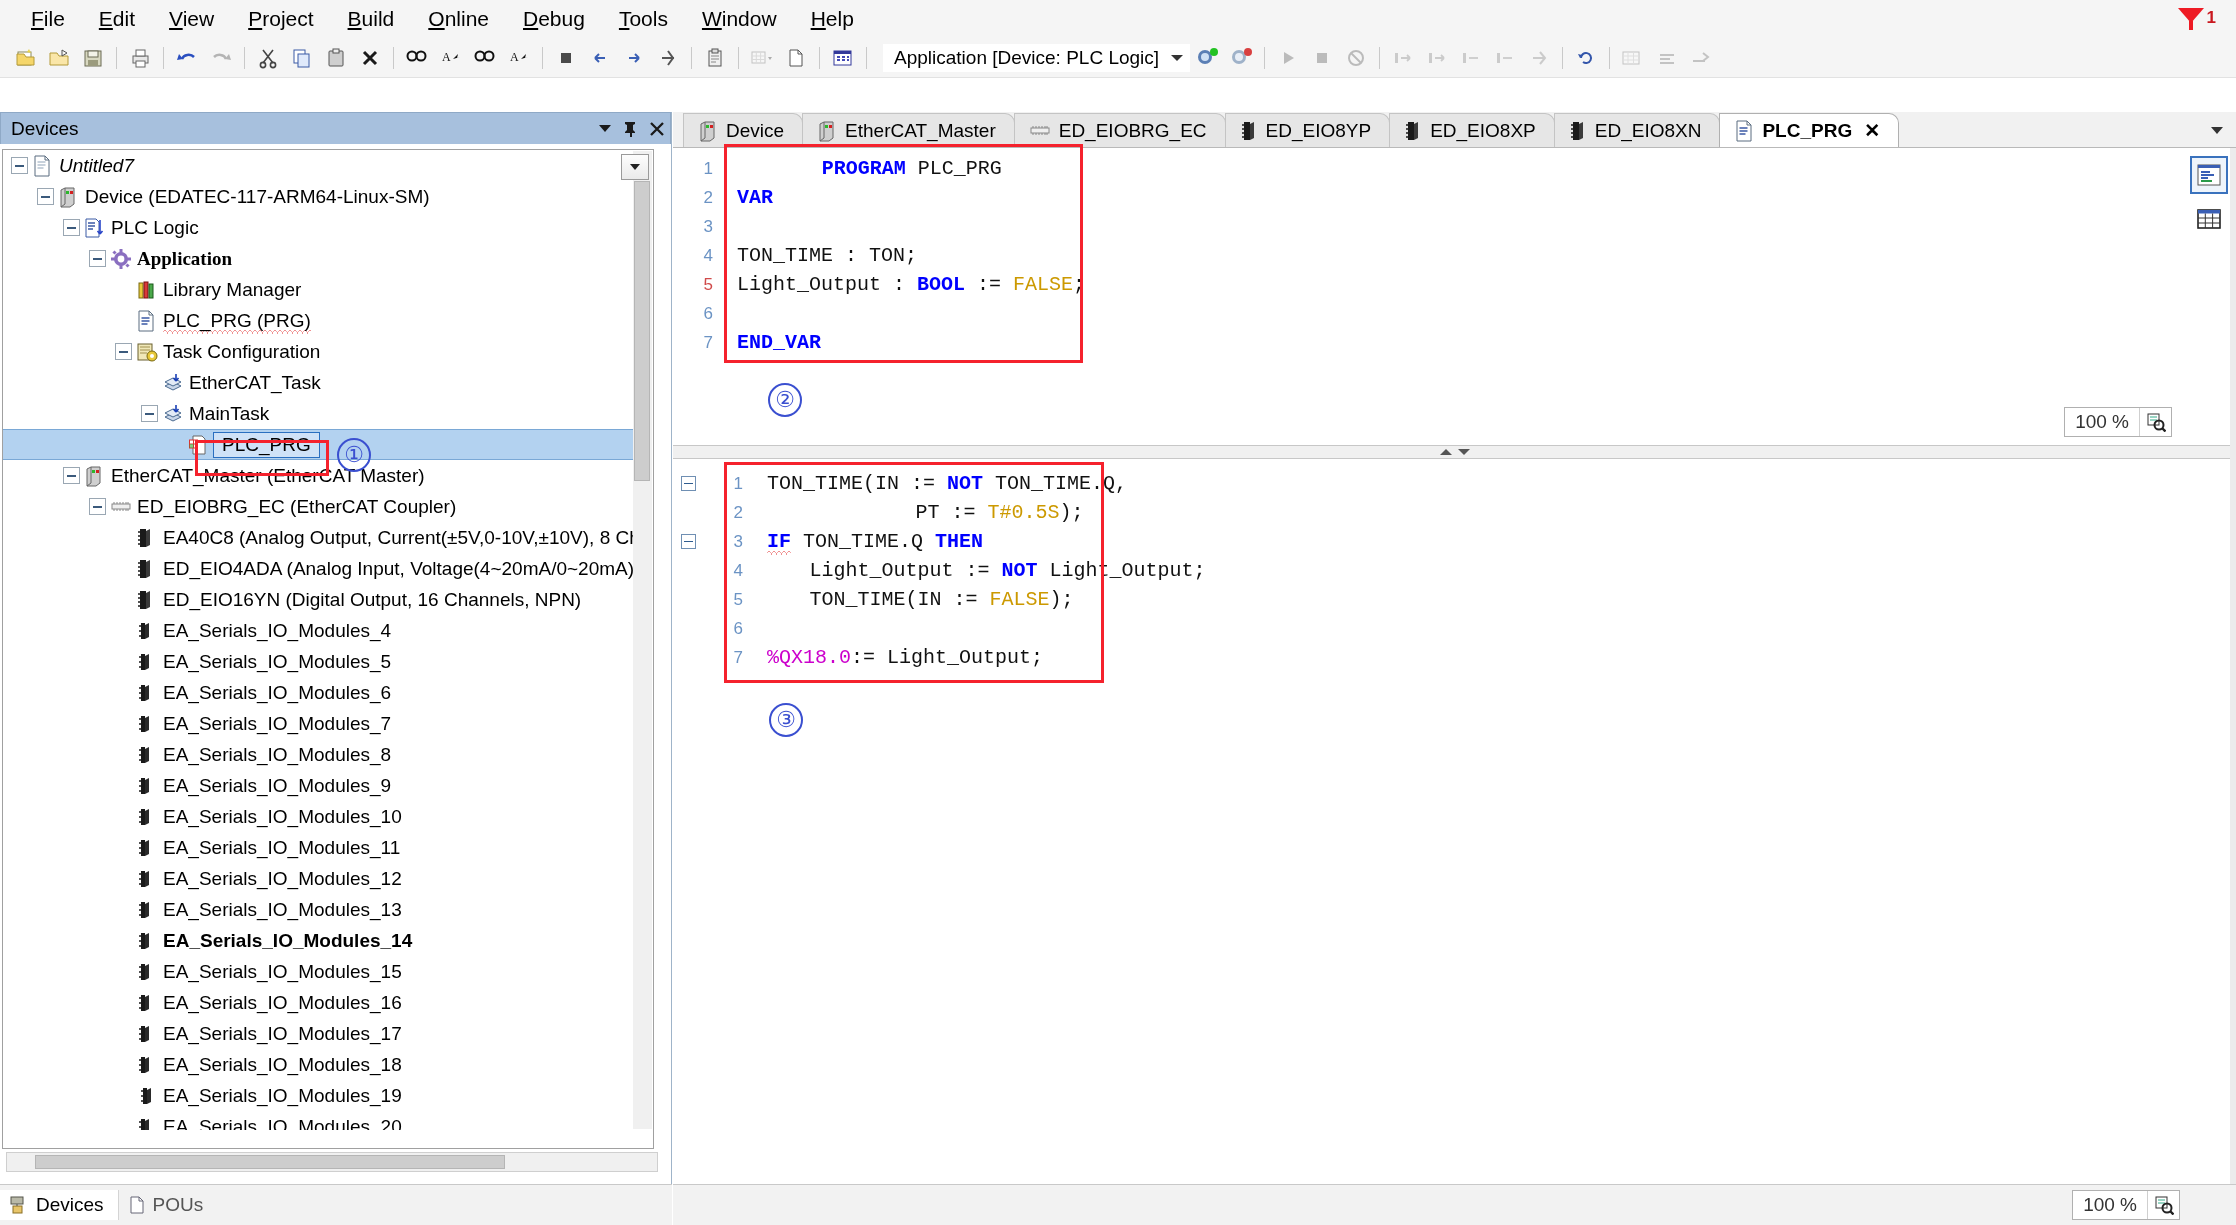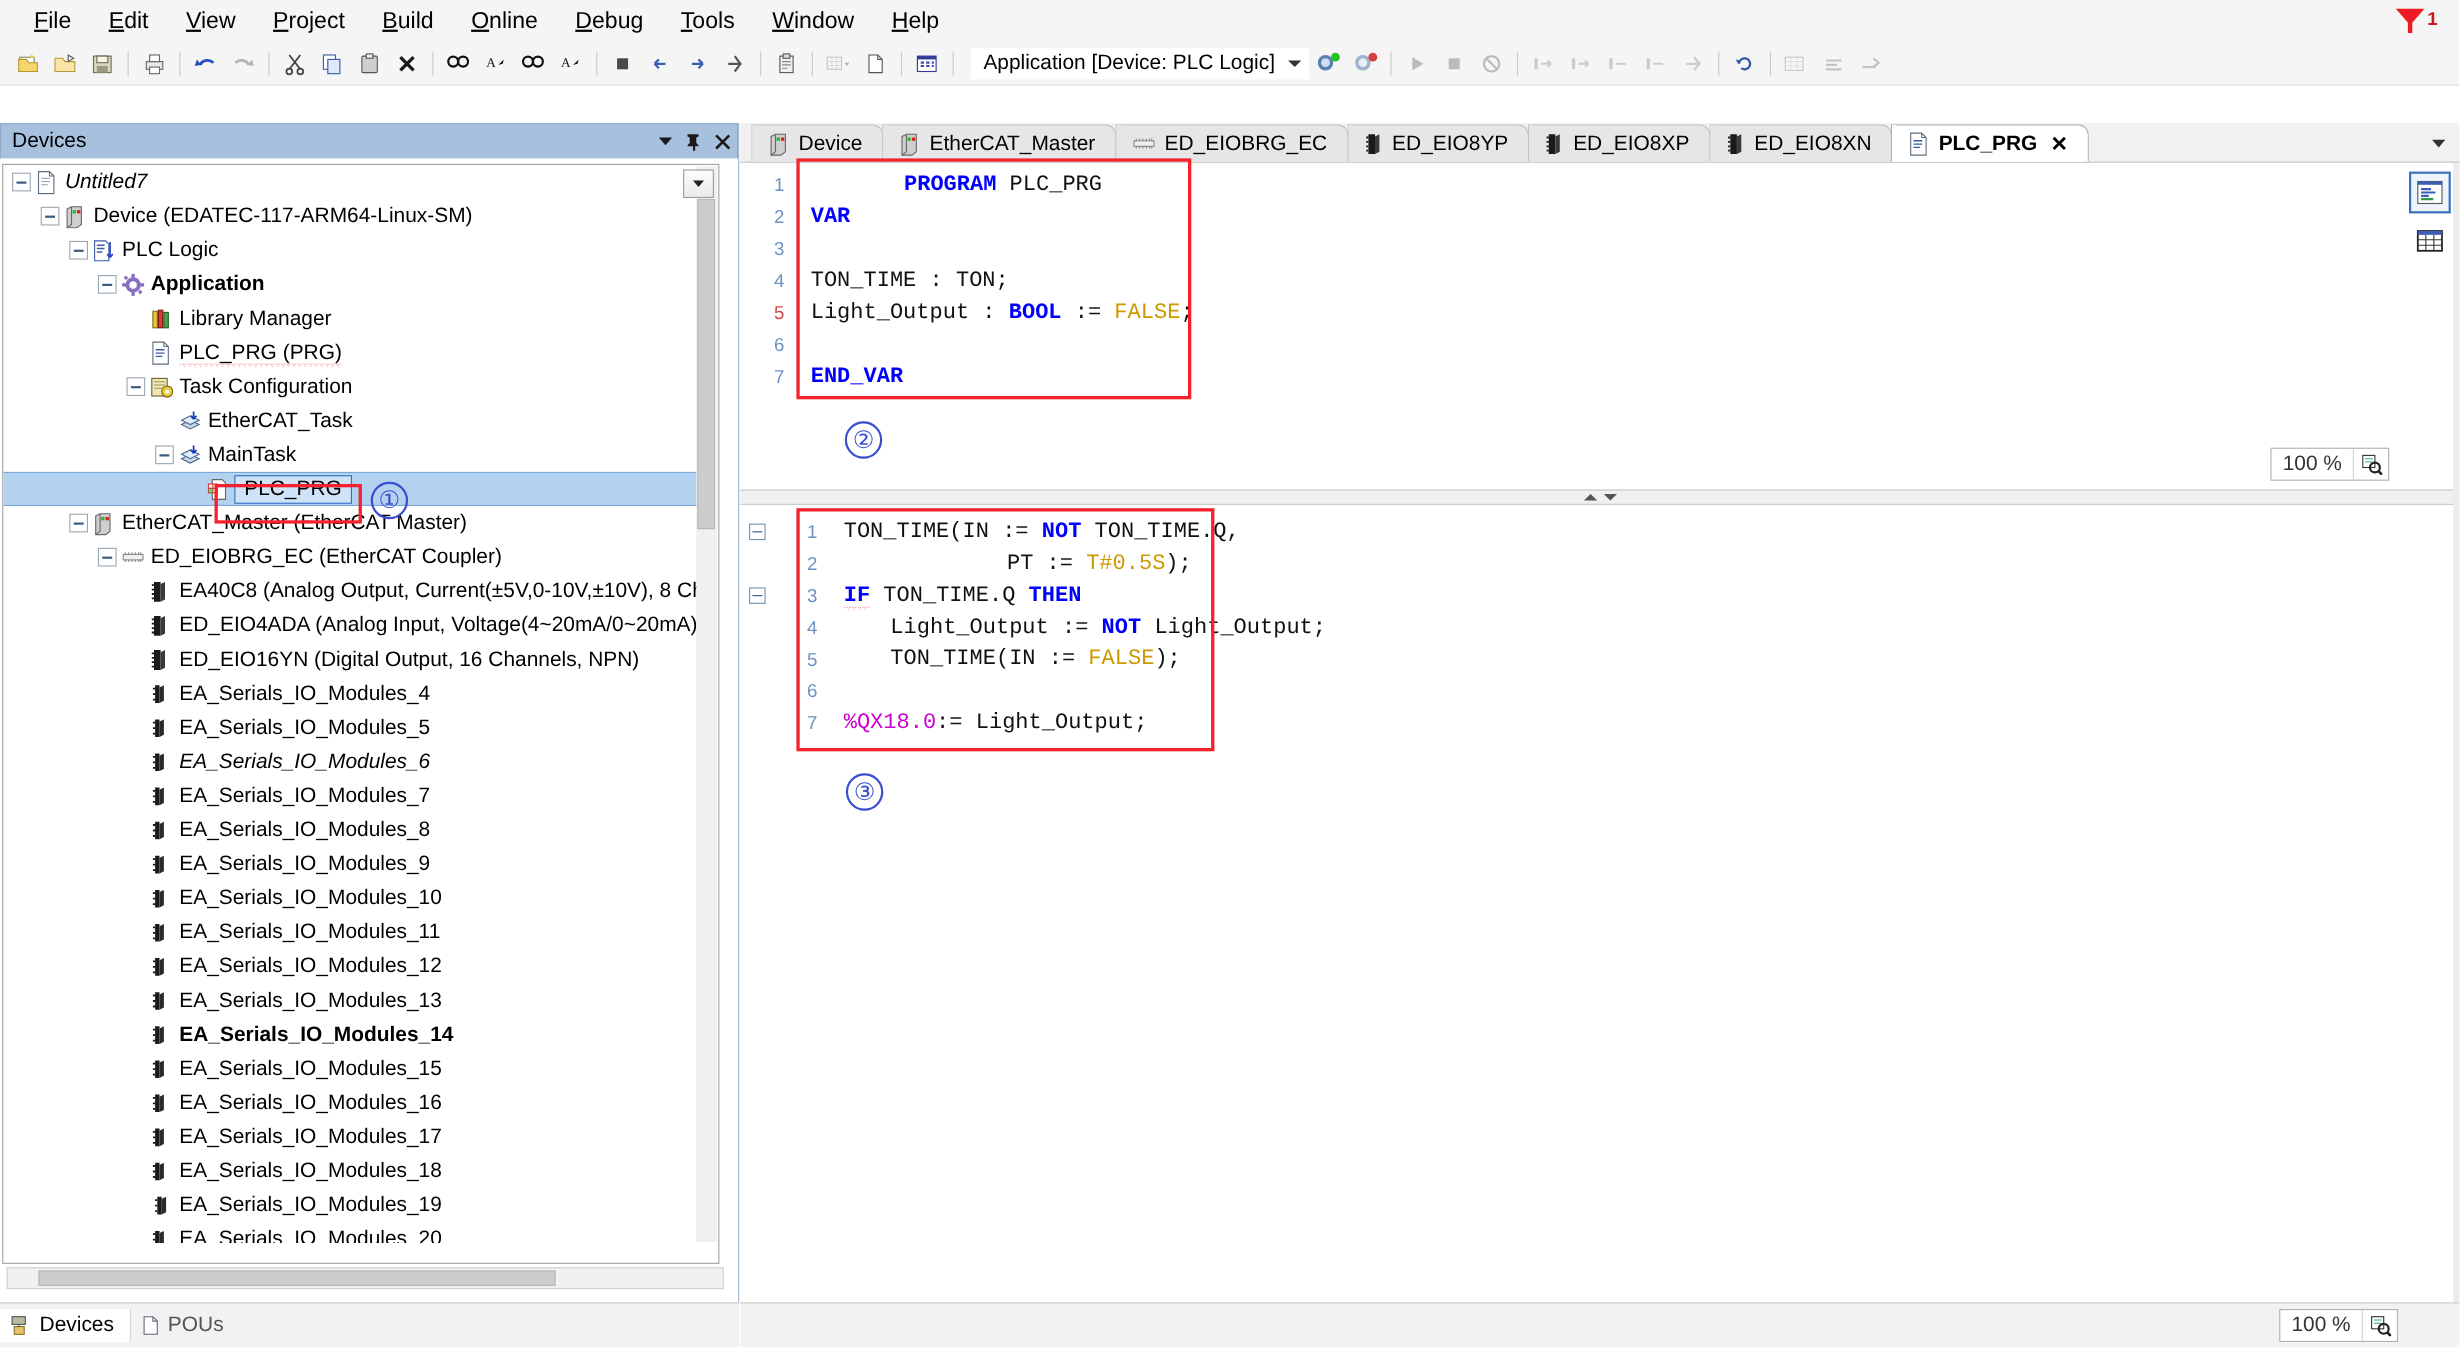--- a/index.html
+++ b/index.html
@@ -524,21 +524,21 @@
             <span class="expander">
               <i></i>
             </span>
             <span class="ico"><svg width="20" height="22" viewBox="0 0 20 22">
                 <path d="M2 2h10l3 3v15H2z" fill="#fff" stroke="#3b5aa5"></path>
                 <path d="M4 6h7M4 9h7M4 12h5" stroke="#3b5aa5" stroke-width="1.4"></path>
                 <path d="M16 3v14m0 0l-2.5-3m2.5 3l2.5-3" stroke="#2a46c8" stroke-width="1.6" fill="none"></path>
               </svg></span>
             <span class="lbl">PLC Logic</span>
           </div>
-          <div class="node" style="padding-left: 86px;">
+          <div class="node" style="padding-left: 86px; font-family: Liberation Serif, serif;">
             <span class="expander">
               <i></i>
             </span>
             <span class="ico"><svg width="22" height="22" viewBox="0 0 22 22">
                 <g fill="#8a6fc0">
                   <circle cx="11" cy="11" r="7"></circle>
                   <rect x="9.5" y="1" width="3" height="4"></rect>
                   <rect x="9.5" y="17" width="3" height="4"></rect>
                   <rect x="1" y="9.5" width="4" height="3"></rect>
                   <rect x="17" y="9.5" width="4" height="3"></rect>
@@ -670,21 +670,21 @@
           </div>
           <div class="node" style="padding-left: 112px;">
             <span style="width: 17px; height: 17px; flex: 0 0 auto;"></span>
             <span class="ico"><svg width="18" height="22" viewBox="0 0 18 22">
                 <path d="M5 3h4v16H5z" fill="#1a1a1a"></path>
                 <path d="M9 5l4-2v14l-4 2z" fill="#2a2a2a"></path>
                 <path d="M3 6h2M3 11h2M3 16h2" stroke="#1a1a1a" stroke-width="1.6"></path>
               </svg></span>
             <span class="lbl">EA_Serials_IO_Modules_5</span>
           </div>
-          <div class="node" style="padding-left: 112px; font-style: italic;">
+          <div class="node" style="padding-left: 112px;">
             <span style="width: 17px; height: 17px; flex: 0 0 auto;"></span>
             <span class="ico"><svg width="18" height="22" viewBox="0 0 18 22">
                 <path d="M5 3h4v16H5z" fill="#1a1a1a"></path>
                 <path d="M9 5l4-2v14l-4 2z" fill="#2a2a2a"></path>
                 <path d="M3 6h2M3 11h2M3 16h2" stroke="#1a1a1a" stroke-width="1.6"></path>
               </svg></span>
             <span class="lbl">EA_Serials_IO_Modules_6</span>
           </div>
           <div class="node" style="padding-left: 112px;">
             <span style="width: 17px; height: 17px; flex: 0 0 auto;"></span>

